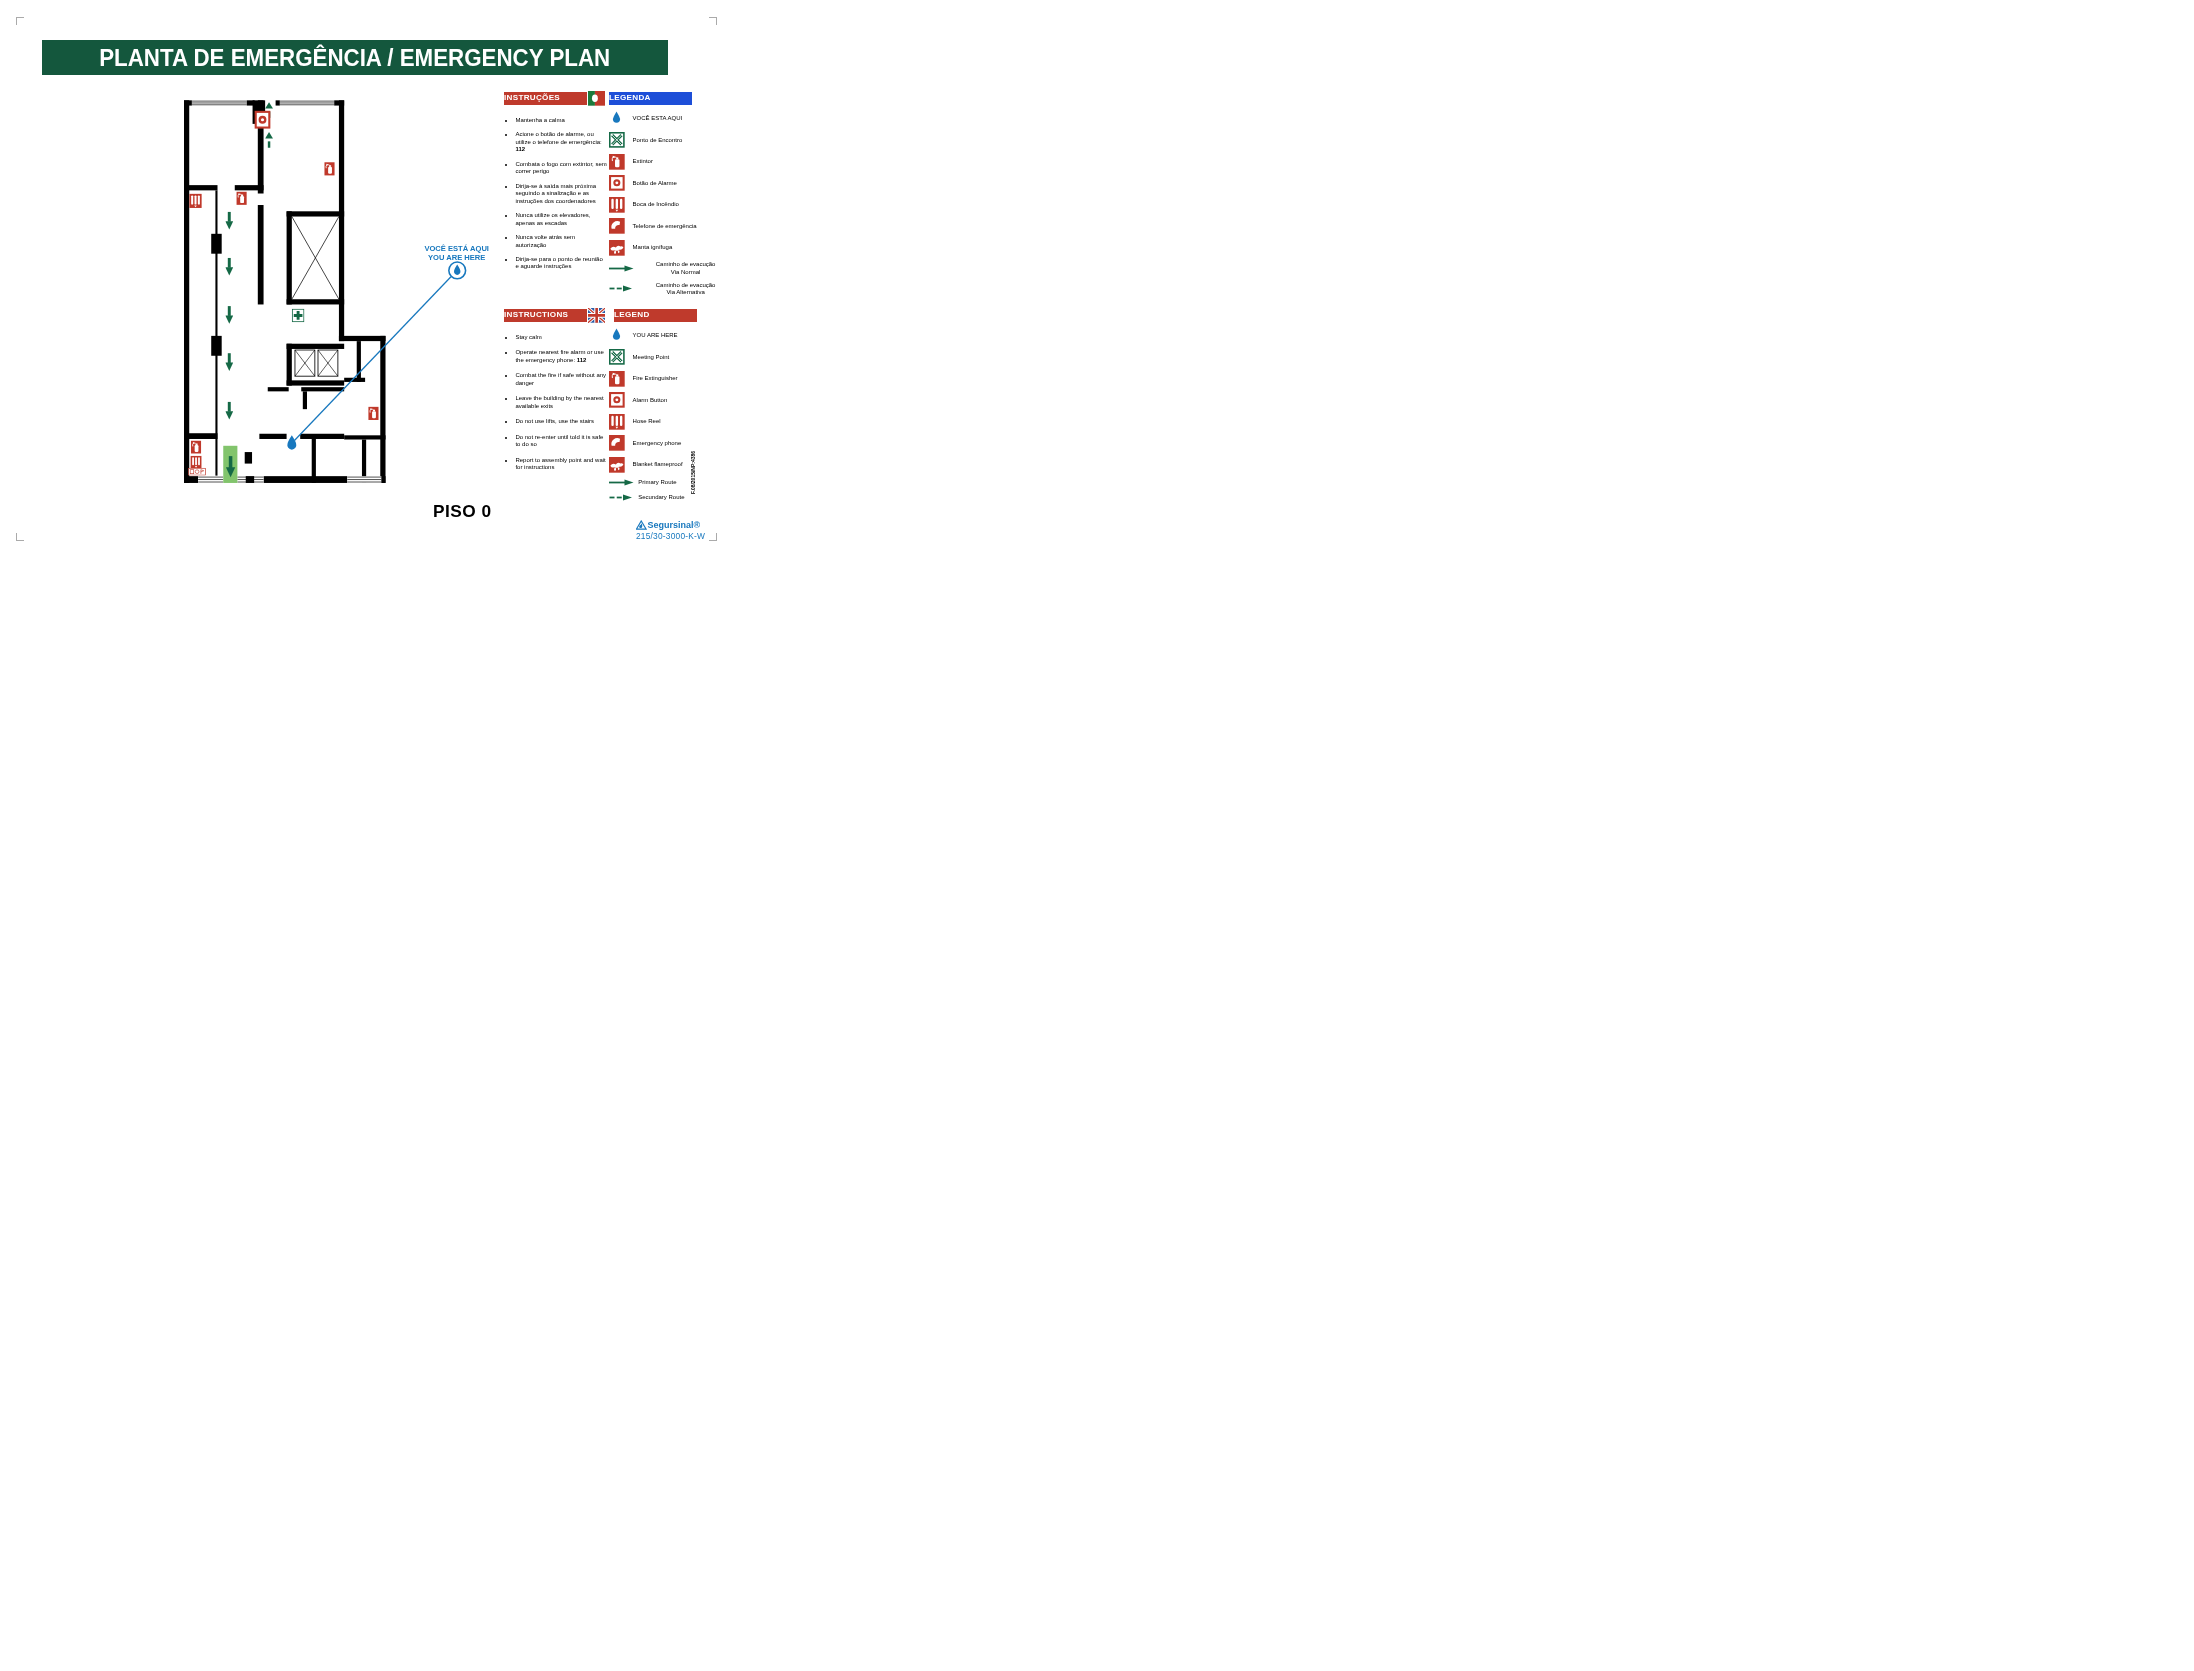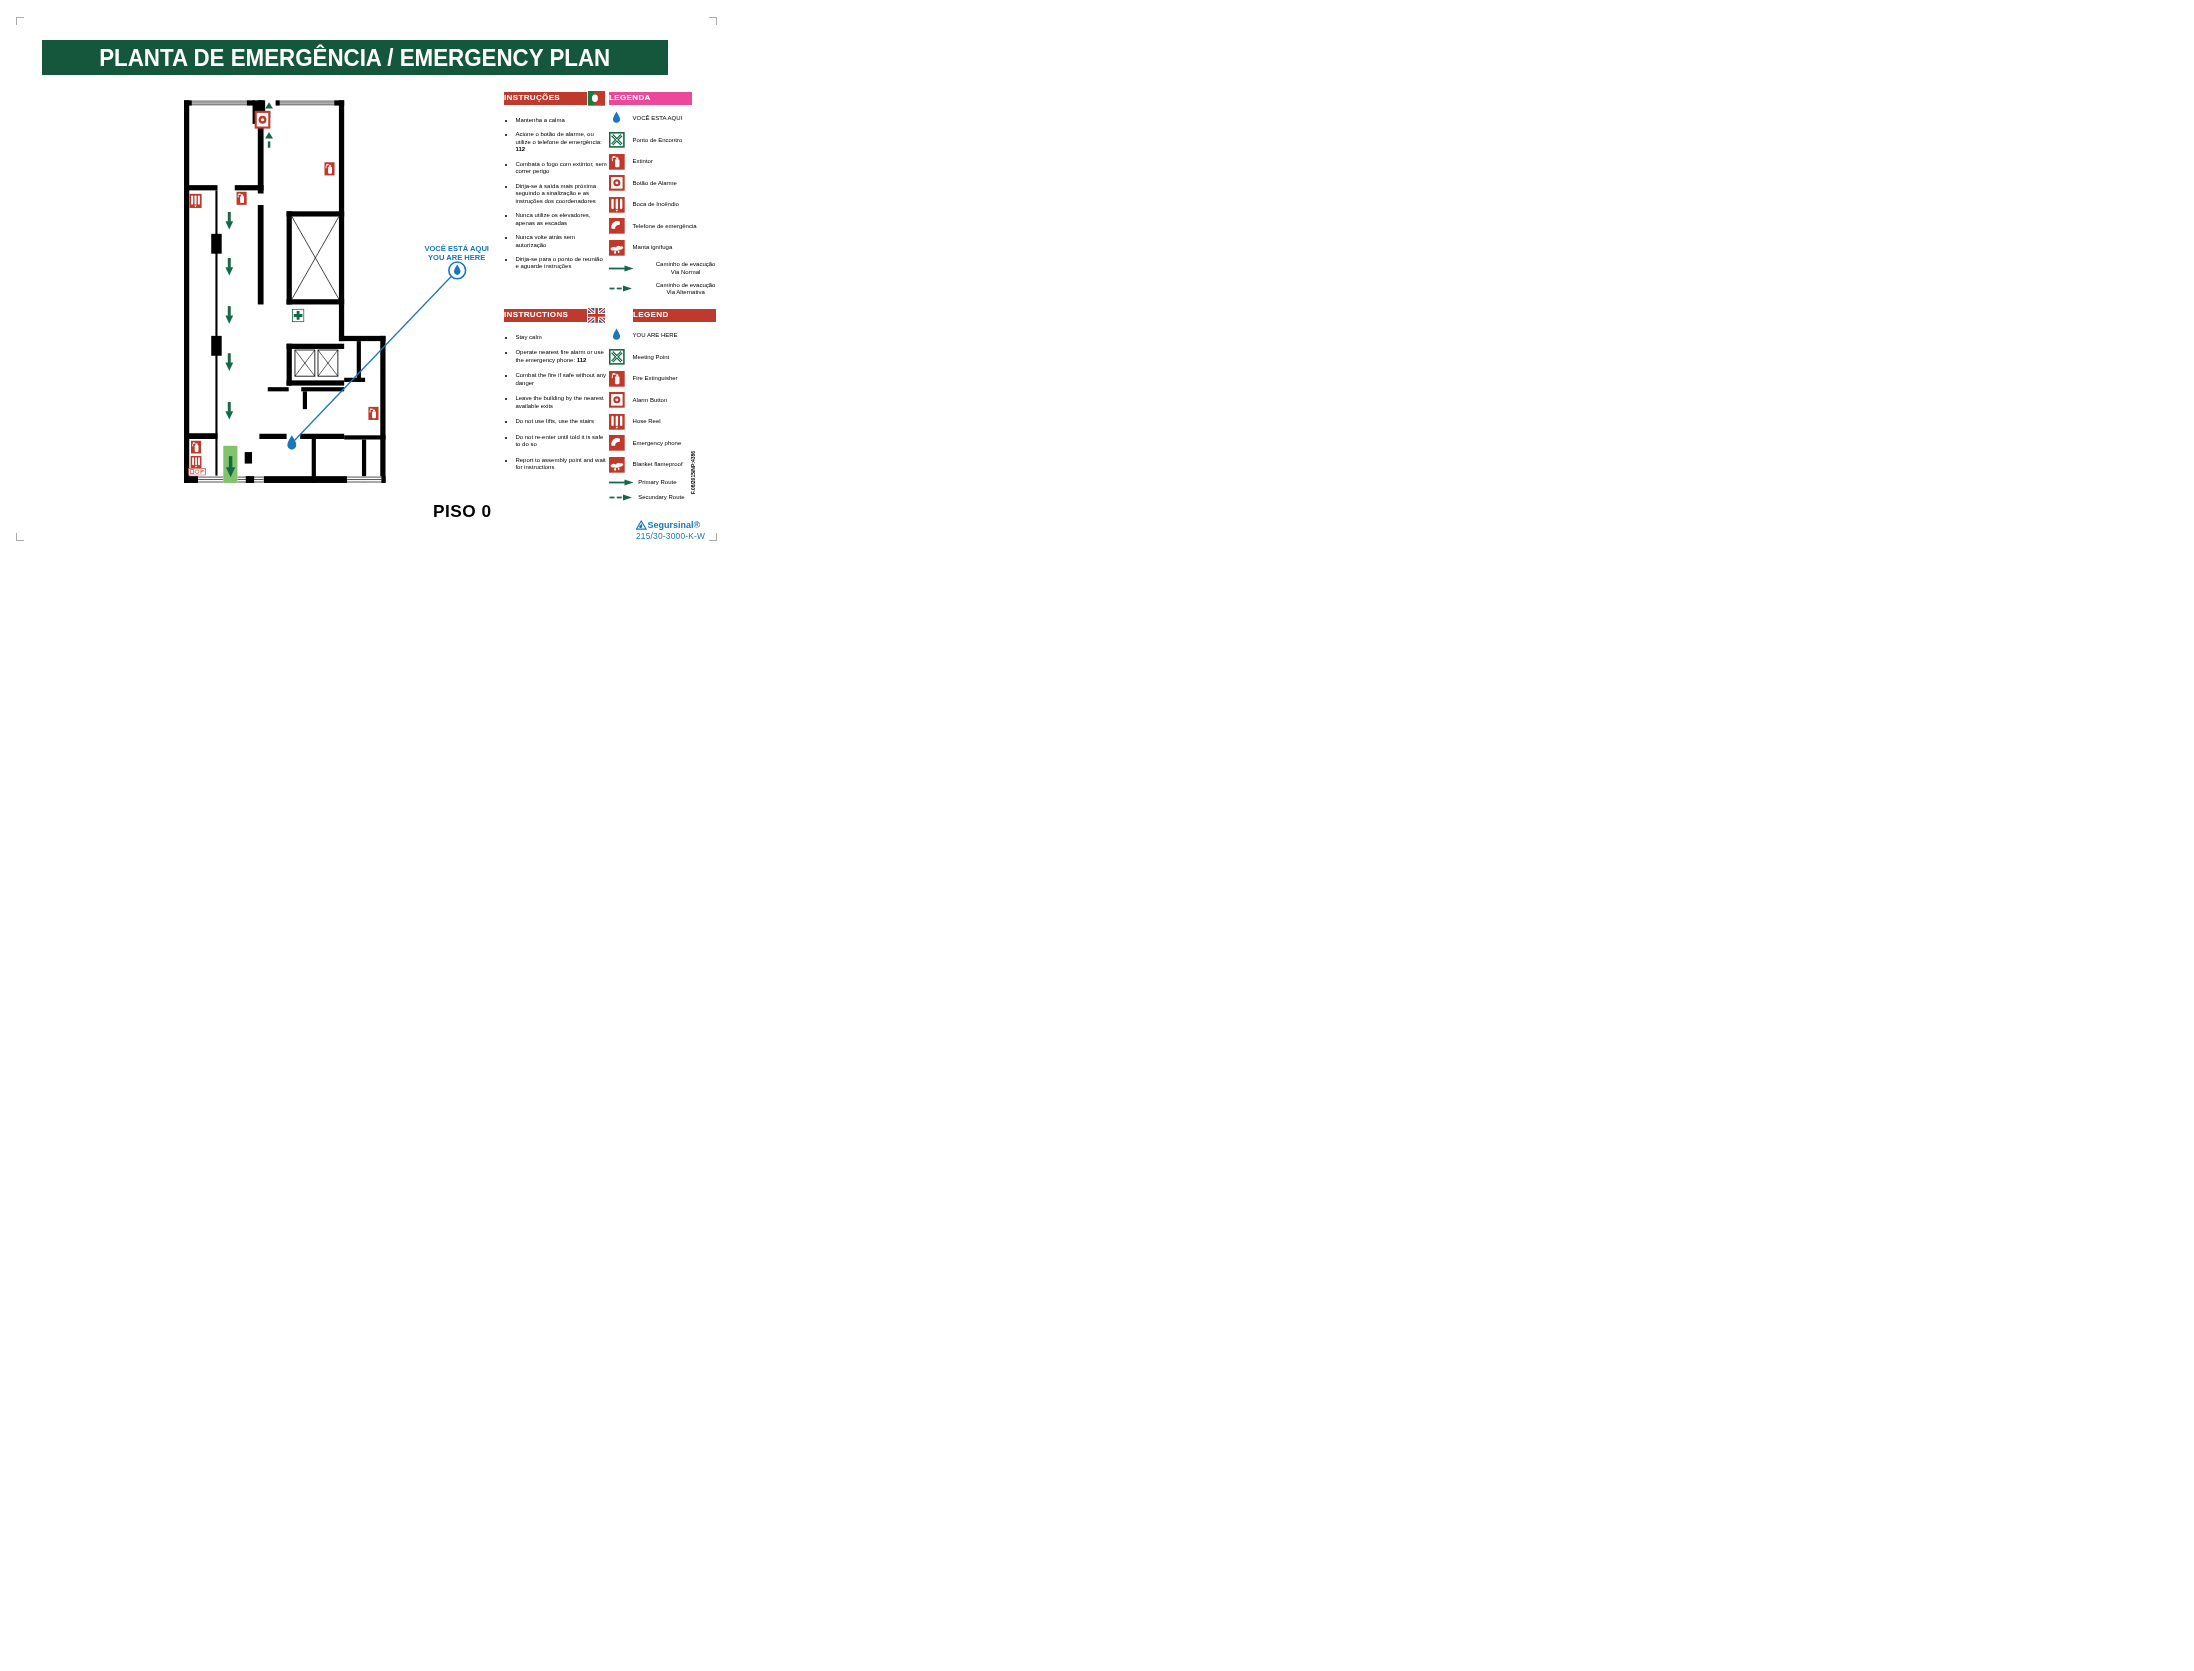--- a/index.html
+++ b/index.html
@@ -10,21 +10,21 @@
   .crop.tr{left:709px;top:17px;border-right:0.5px solid #aaa;border-top:0.5px solid #aaa;}
   .crop.bl{left:15.7px;top:533px;border-left:0.5px solid #aaa;border-bottom:0.5px solid #aaa;}
   .crop.br{left:709px;top:533px;border-right:0.5px solid #aaa;border-bottom:0.5px solid #aaa;}
   .title{position:absolute;left:42px;top:40px;width:626px;height:35px;background:#14573d;
          color:#fff;font-weight:bold;font-size:24px;text-align:center;line-height:35px;white-space:nowrap;}
   .title span{display:inline-block;transform:scaleX(.93);}
   .plan-svg{position:absolute;left:184px;top:100px;width:313px;height:388px;}
   .plan-svg text{font-family:"Liberation Sans","DejaVu Sans",sans-serif;}
   .hdr{position:absolute;width:83px;height:12.6px;color:#fff;font-weight:bold;font-size:8.1px;
        line-height:12.6px;letter-spacing:0.3px;background:#bf3a2c;}
-  .hdr.blue{background:#ec4899;}
+  .hdr.blue{background:#1d4ed8;}
   .flag{position:absolute;width:17.3px;height:14.7px;}
   .flag svg{display:block;width:100%;height:100%;}
   ul.instr{position:absolute;margin:0;padding:0 0 0 9.4px;width:92px;list-style:disc outside;}
   ul.instr li{font-size:6px;line-height:1.26;margin-bottom:6.8px;}
   ul.instr.en li{margin-bottom:7.9px;}
   ul.instr b{font-weight:bold;}
   .legend{position:absolute;width:124px;}
   .lrow{display:flex;align-items:center;margin-bottom:5.8px;}
   .licon{width:15.7px;height:15.7px;margin-right:7.9px;flex:0 0 auto;display:flex;align-items:center;justify-content:center;}
   .licon svg{display:block;width:100%;height:100%;}
@@ -322,21 +322,21 @@
   <div class="hdr" style="left:504px;top:309px;">INSTRUCTIONS</div>
   <div class="flag" style="left:588px;top:308px;">
     <svg viewBox="0 0 33 28">
         <rect width="33" height="28" fill="#2a5da8"></rect>
       <path d="M0 0 L33 28 M33 0 L0 28" stroke="#fff" stroke-width="6"></path>
       <path d="M0 0 L33 28 M33 0 L0 28" stroke="#c0392b" stroke-width="2.4"></path>
       <path d="M16.5 0 V28 M0 14 H33" stroke="#fff" stroke-width="9"></path>
       <path d="M16.5 0 V28 M0 14 H33" stroke="#c0392b" stroke-width="5"></path>
       </svg>
   </div>
-  <div class="hdr" style="left:633px;top:309px;">LEGEND</div>
+  <div class="hdr" style="left:614px;top:309px;">LEGEND</div>
 
   <ul class="instr en" id="en-instructions" style="left:506px;top:334px;">
       <li><span>Stay calm</span></li>
       <li><span>Operate nearest fire alarm or use the emergency phone: </span><b>112</b></li>
       <li><span>Combat the fire if safe without any danger</span></li>
       <li><span>Leave the building by the nearest available exits</span></li>
       <li><span>Do not use lifts, use the stairs</span></li>
       <li><span>Do not re-enter until told it is safe to do so</span></li>
       <li><span>Report to assembly point and wait for instructions</span></li>
     </ul>

